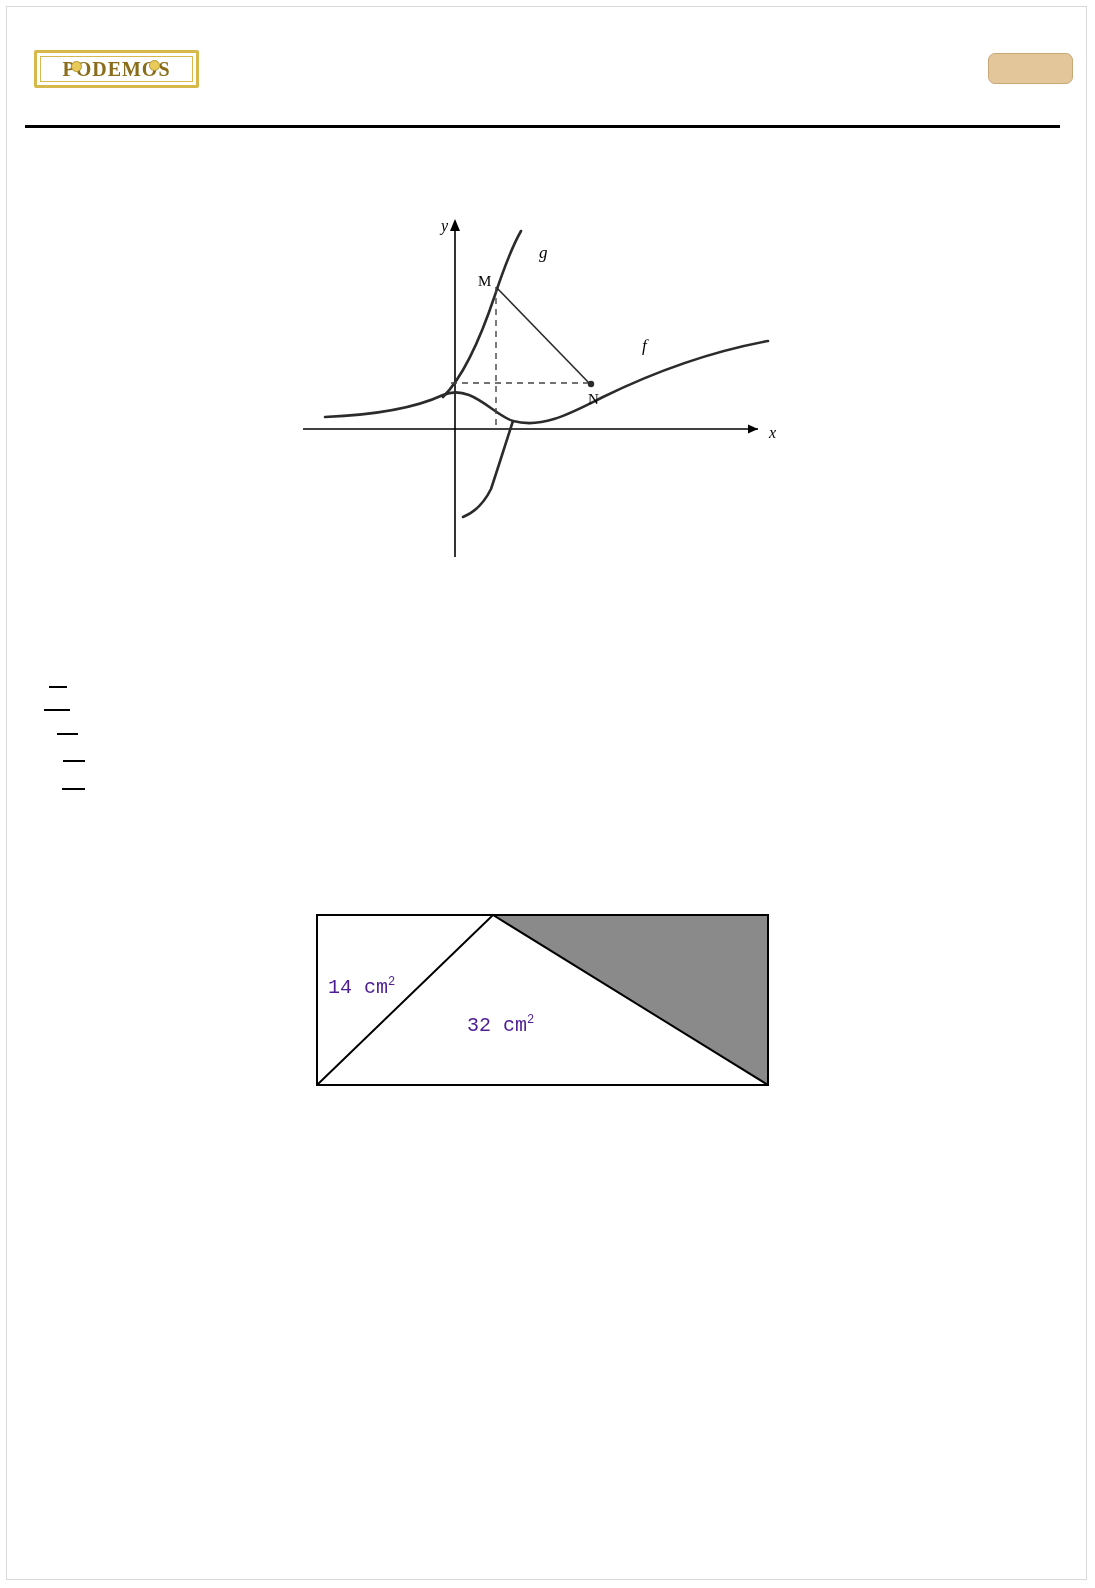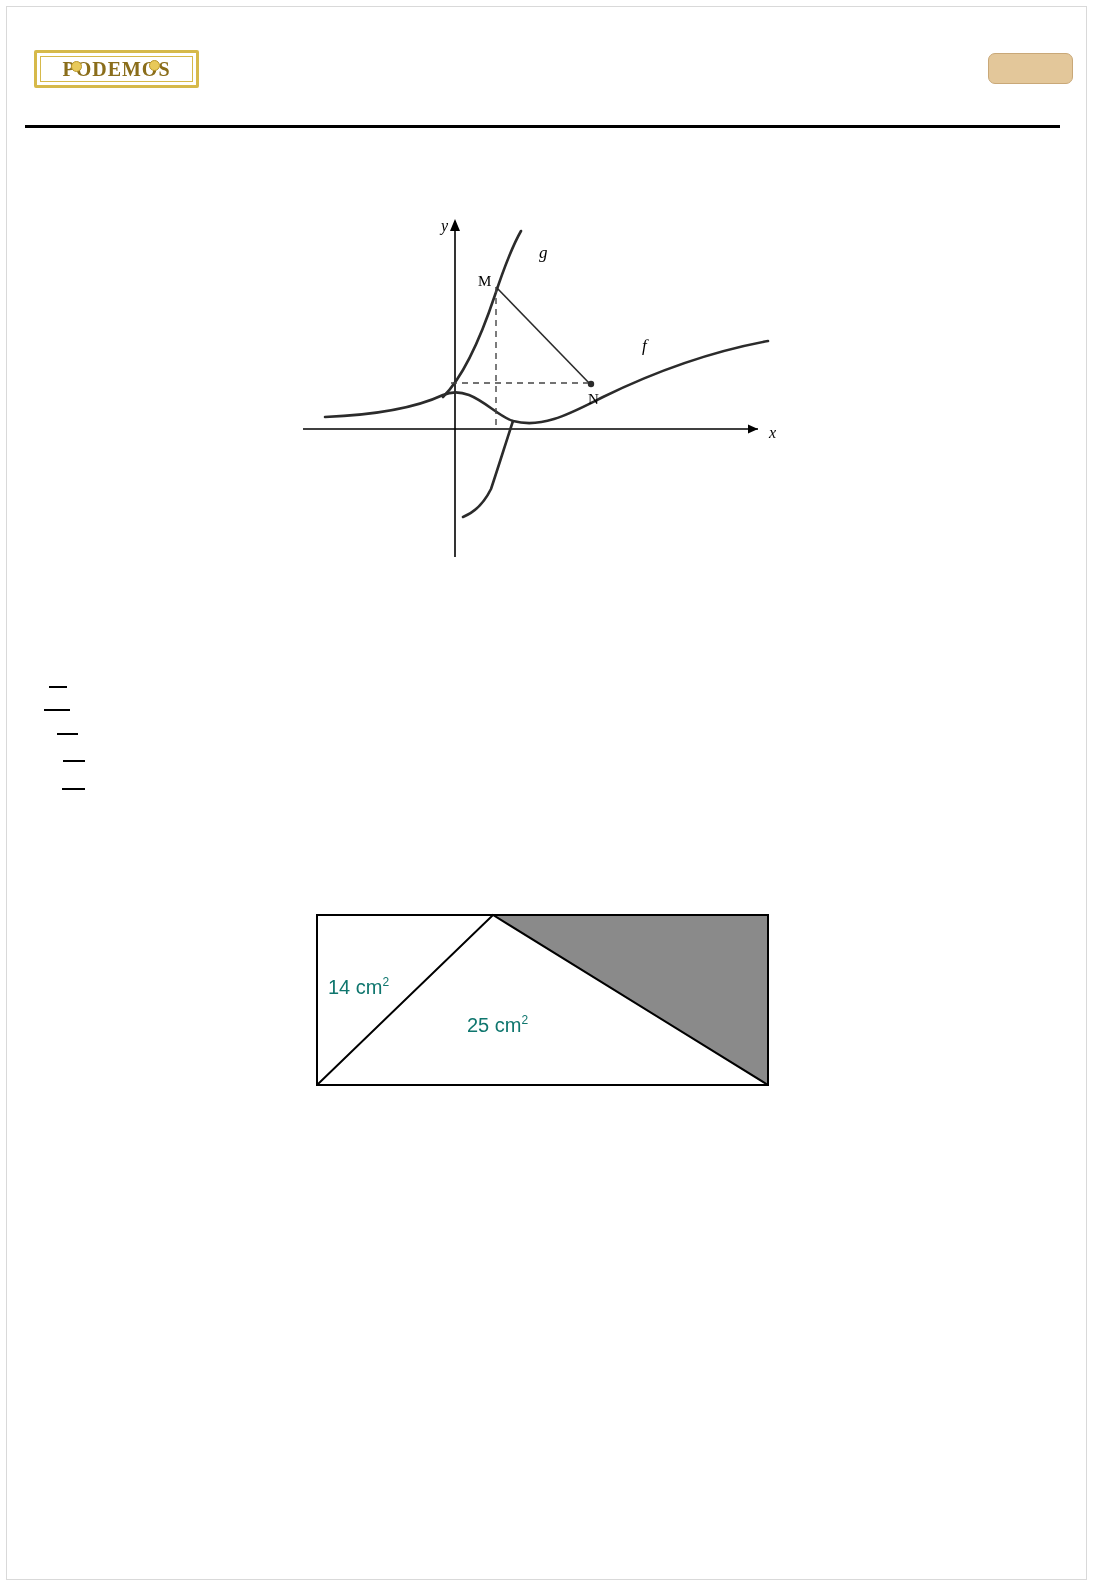--- a/index.html
+++ b/index.html
@@ -135,23 +135,23 @@
   .figure-rect {
     position: absolute;
     left: 315px;
     top: 913px;
     width: 455px;
     height: 175px;
   }
 
   .fig-label {
     position: absolute;
-    font-family: Liberation Sans, sans-serif;
+    font-family: Liberation Mono, monospace;
     font-size: 20px;
-    color: #0f766e;
+    color: #4c1d95;
     white-space: nowrap;
   }
   .fig-label sup { font-size: 12px; }
 
   #label-14 { left: 13px; top: 62px; }
   #label-32 { left: 152px; top: 100px; }
 </style>
 </head>
 <body>
 
@@ -229,17 +229,17 @@
       <rect x="2" y="2" width="451" height="170" fill="none" stroke="#000000" stroke-width="2"></rect>
 
       <polyline points="2,172 178,2 453,172" fill="none" stroke="#000000" stroke-width="2"></polyline>
     </svg>
 
     <div class="fig-label" id="label-14">
       <span>14 cm</span><sup>2</sup>
     </div>
 
     <div class="fig-label" id="label-32">
-      <span>25 cm</span><sup>2</sup>
+      <span>32 cm</span><sup>2</sup>
     </div>
   </div>
 
 </div>
 
 </body></html>

